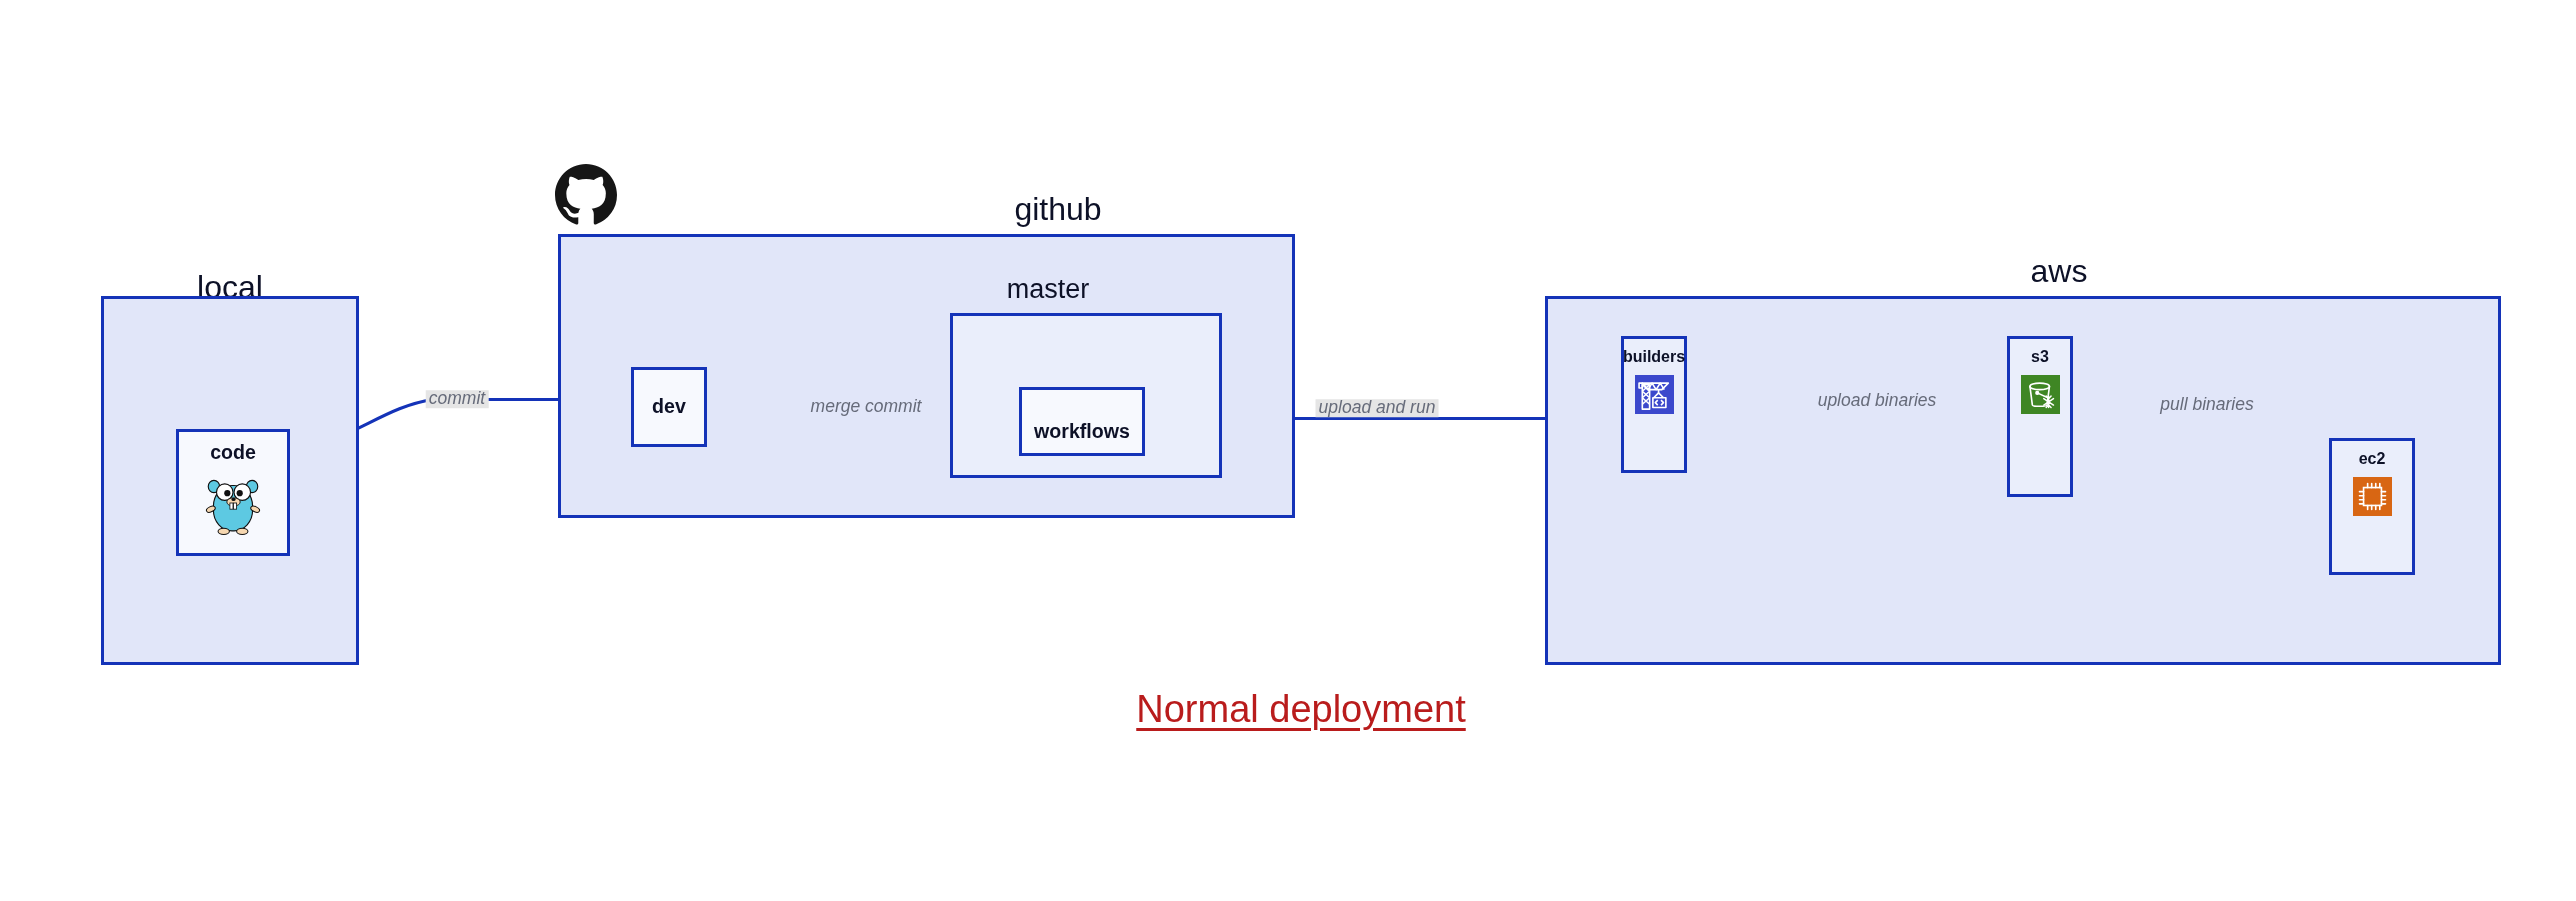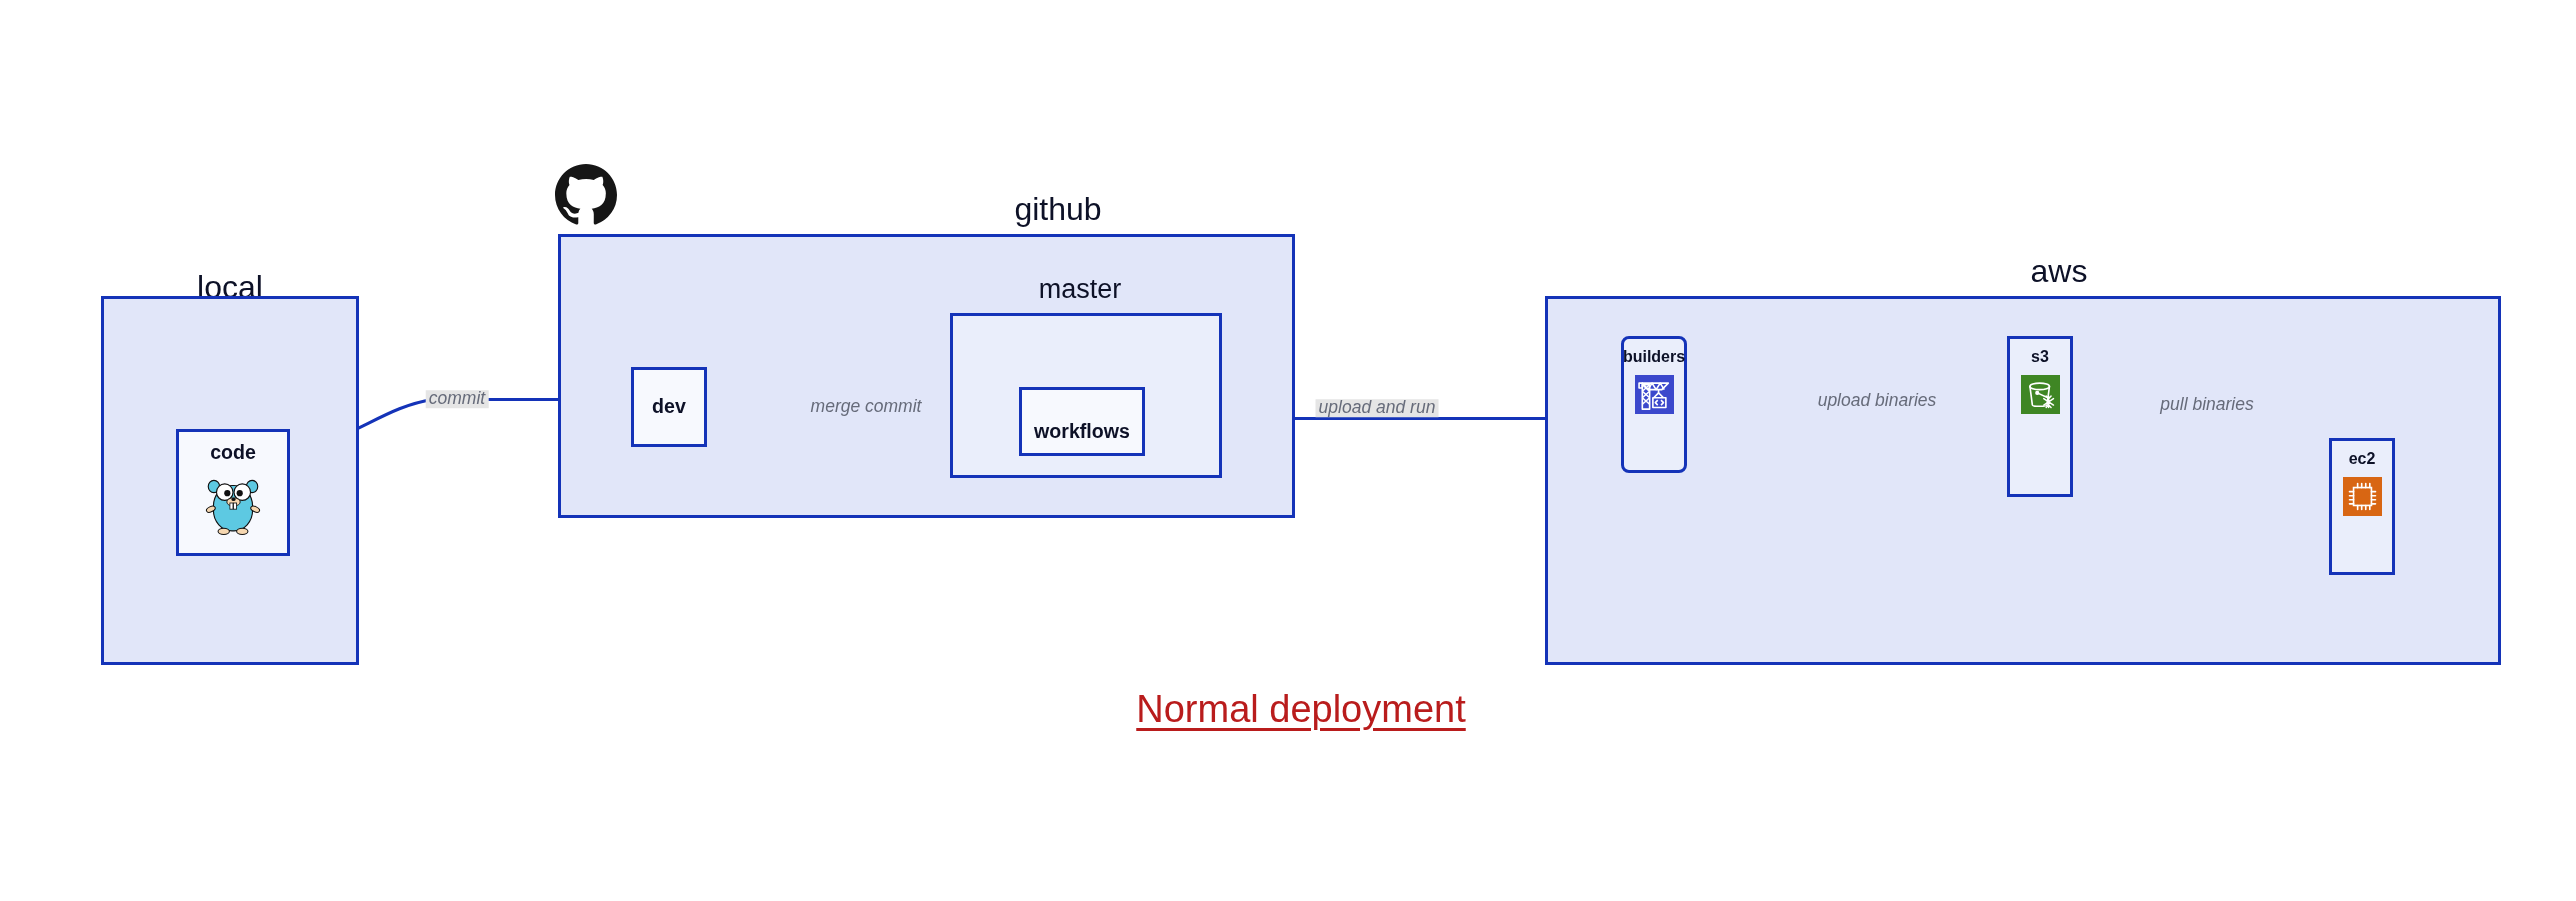--- a/index.html
+++ b/index.html
@@ -190,35 +190,35 @@
 
   <div class="group-label" style="left:929px; top:193px; width:258px;">github</div>
 
   <div class="group" style="left:558px; top:234px; width:737px; height:284px;">
   </div>
 
   <div class="node white" style="left:631px; top:367px; width:76px; height:80px;">
     <div class="node-label" style="margin-top:27px;">dev</div>
   </div>
 
-  <div class="group-label" style="left:977px; top:276px; width:206px; font-size:27px;">master</div>
+  <div class="group-label" style="left:945px; top:276px; width:206px; font-size:27px;">master</div>
 
   <div class="group level2" style="left:950px; top:313px; width:272px; height:165px;">
   </div>
 
   <div class="node white" style="left:1019px; top:387px; width:126px; height:69px;">
     <div class="node-label" style="margin-top:32px;">workflows</div>
   </div>
 
   <div class="group-label" style="left:1930px; top:255px; width:258px;">aws</div>
 
   <div class="group" style="left:1545px; top:296px; width:956px; height:369px;">
   </div>
 
-  <div class="node" style="left:1621px; top:336px; width:66px; height:137px;border-radius:8px;">
+  <div class="node" style="left:1621px; top:336px; width:66px; height:137px;">
     <div class="node-label" style="margin-top:10.3px; font-size:16px;">builders</div>
     <div class="node-icon" style="margin-top:9.3px;">
       <svg width="39" height="39" viewBox="0 0 48 48" xmlns="http://www.w3.org/2000/svg">
         <rect x="0" y="0" width="48" height="48" fill="#3b48cc"></rect>
         <g fill="none" stroke="#ffffff" stroke-width="2" stroke-linejoin="round">
 
           <rect x="9" y="12" width="9" height="30"></rect>
           <path d="M9 12 L18 20 M18 12 L9 20 M9 20 L18 28 M18 20 L9 28 M9 28 L18 36 M18 28 L9 36"></path>
 
           <rect x="5" y="10" width="4" height="6"></rect>
@@ -252,21 +252,21 @@
 
           <g stroke-width="1.8">
             <path d="M34 26 L34 40 M28 29 L40 37 M40 29 L28 37"></path>
             <path d="M31 26 L34 29 L37 26 M31 40 L34 37 L37 40"></path>
           </g>
         </g>
       </svg>
     </div>
   </div>
 
-  <div class="node" style="left:2329px; top:438px; width:66px; height:137px;">
+  <div class="node" style="left:2329px; top:438px; width:86px; height:137px;">
     <div class="node-label" style="margin-top:10.3px; font-size:16px;">ec2</div>
     <div class="node-icon" style="margin-top:9.3px;">
       <svg width="39" height="39" viewBox="0 0 48 48" xmlns="http://www.w3.org/2000/svg">
         <rect x="0" y="0" width="48" height="48" fill="#d86613"></rect>
         <g fill="none" stroke="#ffffff" stroke-width="2" stroke-linecap="round">
           <rect x="13" y="13" width="22" height="22"></rect>
 
           <path d="M18 13 L18 8 M23 13 L23 8 M28 13 L28 8 M33 13 L33 8"></path>
 
           <path d="M18 35 L18 40 M23 35 L23 40 M28 35 L28 40 M33 35 L33 40"></path>

